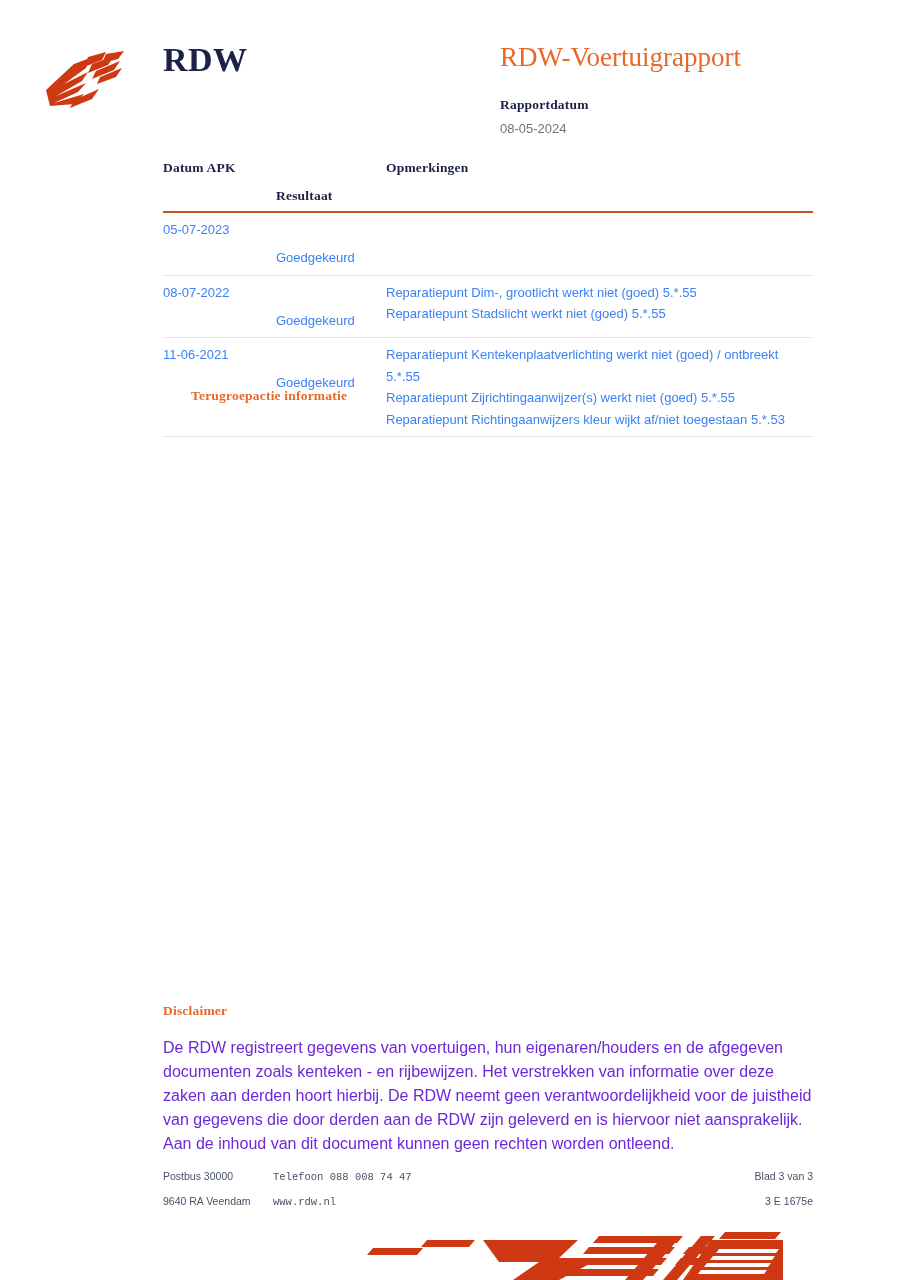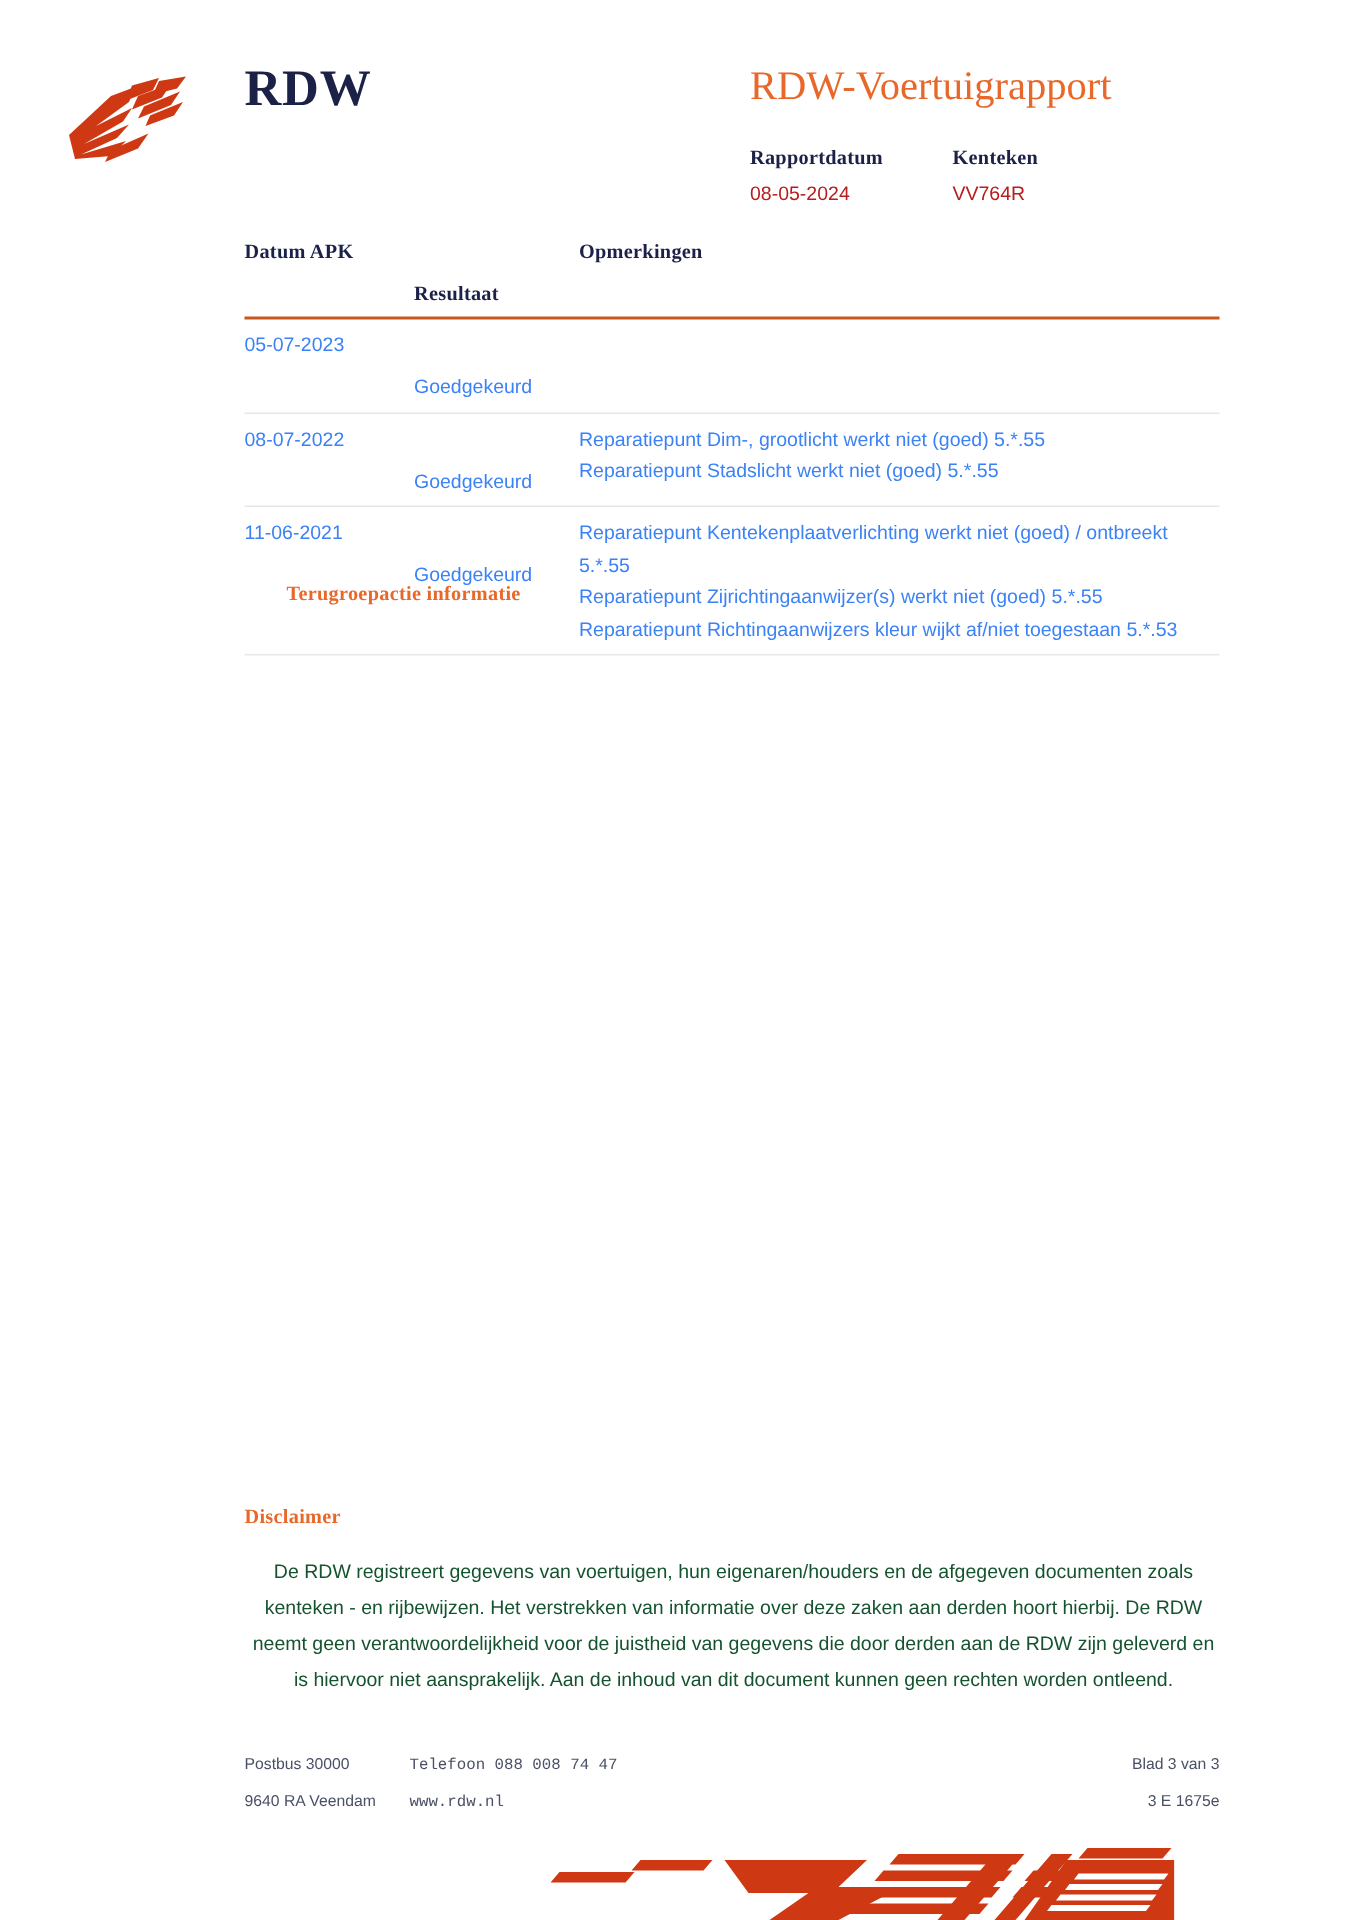--- a/index.html
+++ b/index.html
@@ -69,21 +69,21 @@
   .meta-label {
     font-family: "Liberation Serif", serif;
     font-weight: bold;
     font-size: 13.5px;
     color: #1b2147;
     letter-spacing: 0.2px;
   }
   .meta-value {
     margin-top: 8px;
     font-size: 13px;
-    color: #b91c1c;
+    color: #737373;
   }
 
   
   .apk-table {
     position: absolute;
     left: 163px;
     top: 160px;
     width: 650px;
   }
 
@@ -146,24 +146,24 @@
 
   .disclaimer-block {
     position: absolute;
     left: 163px;
     top: 975px;
     width: 652px;
     margin-top: 28px;
   }
   .disclaimer-text {
     margin-top: 17px;
-    font-size: 13px;
+    font-size: 16px;
     line-height: 24px;
-    color: #14532d;
-    text-align: center;
+    color: #6d28d9;
+    text-align: left;
   }
 
   
   .footer {
     position: absolute;
     left: 163px;
     top: 1170px;
     width: 650px;
     font-size: 10.5px;
     color: #4a5166;
@@ -209,24 +209,20 @@
     </div>
 
     <div class="logo-word">RDW</div>
 
     <div class="report-title">RDW-Voertuigrapport</div>
 
     <div class="meta">
       <div class="meta-col">
         <div class="meta-label">Rapportdatum</div>
         <div class="meta-value">08-05-2024</div>
-      </div>
-      <div class="meta-col">
-        <div class="meta-label">Kenteken</div>
-        <div class="meta-value">VV764R</div>
       </div>
     </div>
   </div>
 
   <div class="apk-table">
     <div class="apk-head">
       <div class="col-date">Datum APK</div>
       <div class="col-result">Resultaat</div>
       <div class="col-notes">Opmerkingen</div>
     </div>

